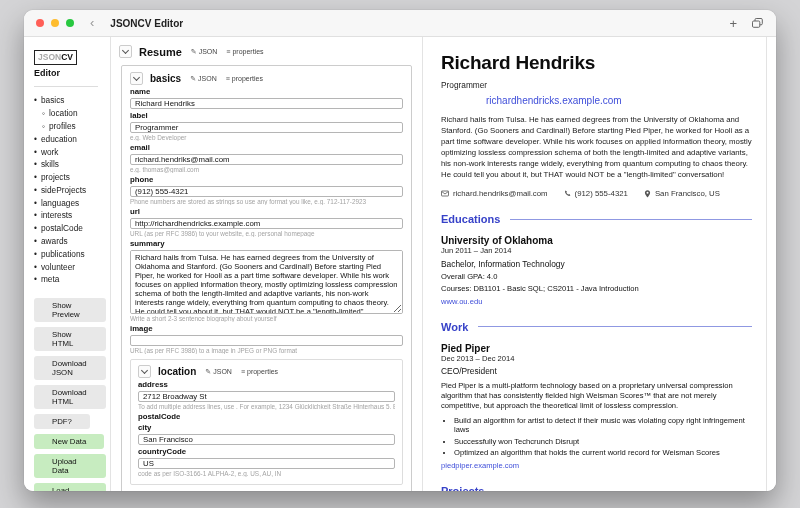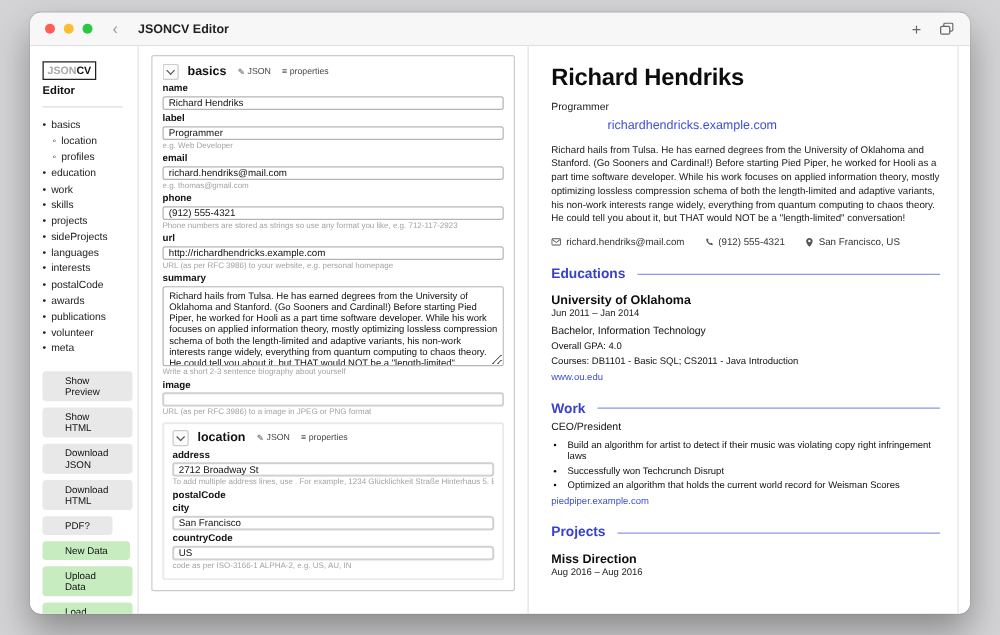--- a/index.html
+++ b/index.html
@@ -134,20 +134,34 @@
           <button class="sbtn">Download JSON</button>
           <button class="sbtn">Download HTML</button>
           <button class="sbtn">PDF?</button>
           <button class="sbtn green">New Data</button>
           <button class="sbtn green">Upload Data</button>
           <button class="sbtn green">Load Sample</button>
         </div>
       </aside>
 
       <section class="form-panel">
+        <div class="sec-head">
+          <span class="collapse-btn">
+              <span class="chev"></span>
+            </span>
+          <span class="sec-title">Resume</span>
+          <span class="mini-link">
+              <span class="mini-ic">✎</span>
+              <span>JSON</span>
+            </span>
+          <span class="mini-link">
+              <span class="mini-ic">≡</span>
+              <span>properties</span>
+            </span>
+        </div>
 
         <div class="rbox">
           <div class="sec-head">
             <span class="collapse-btn">
                 <span class="chev"></span>
               </span>
             <span class="sec-title inner">basics</span>
             <span class="mini-link">
                 <span class="mini-ic">✎</span>
                 <span>JSON</span>
@@ -272,21 +286,26 @@
           <div class="e-small">Overall GPA: 4.0</div>
           <div class="e-small">Courses: DB1101 - Basic SQL; CS2011 - Java Introduction</div>
           <div class="e-url">www.ou.edu</div>
         </div>
 
         <div class="section">
           <div class="sec-row">
             <span class="psec-title">Work</span>
             <span class="psec-line"></span>
           </div>
+          <div class="e-head">
+            <span class="e-name">Pied Piper</span>
+            <span class="e-dates">Dec 2013 – Dec 2014</span>
+          </div>
           <div class="e-line">CEO/President</div>
+          <div class="w-para">Pied Piper is a multi-platform technology based on a proprietary universal compression algorithm that has consistently fielded high Weisman Scores™ that are not merely competitive, but approach the theoretical limit of lossless compression.</div>
           <ul class="pv-ul">
             <li>Build an algorithm for artist to detect if their music was violating copy right infringement laws</li>
             <li>Successfully won Techcrunch Disrupt</li>
             <li>Optimized an algorithm that holds the current world record for Weisman Scores</li>
           </ul>
           <div class="e-url">piedpiper.example.com</div>
         </div>
 
         <div class="section">
           <div class="sec-row">

